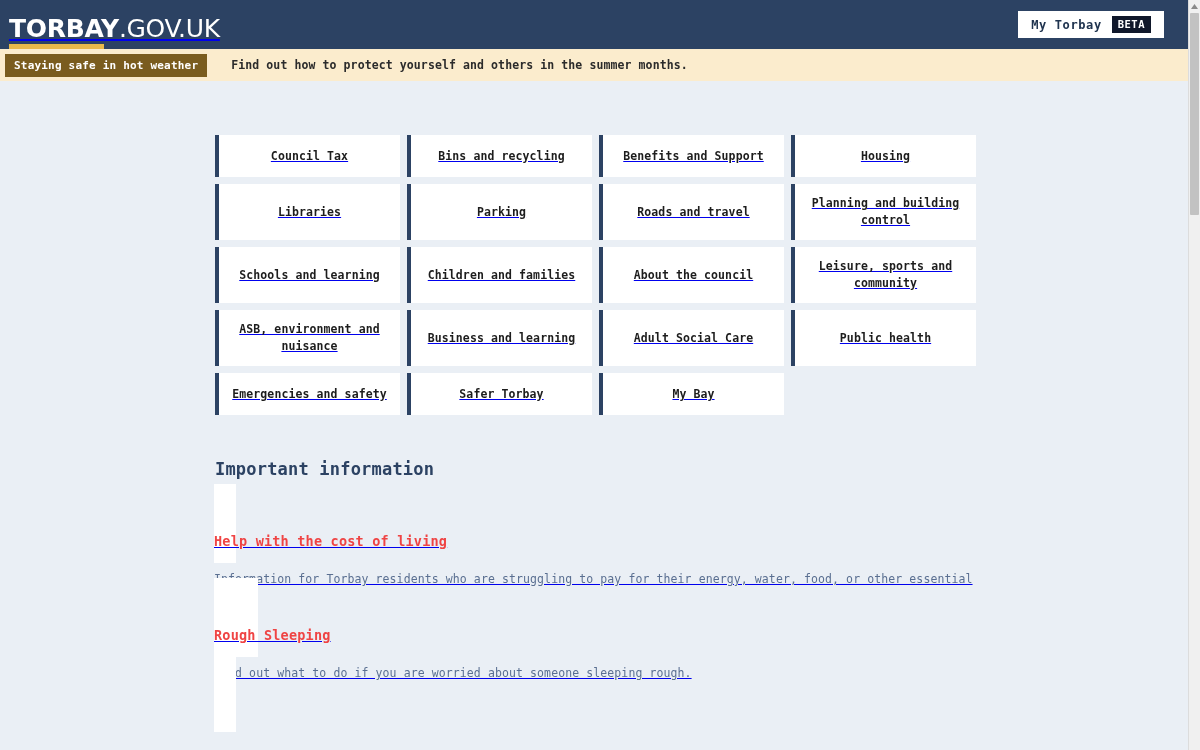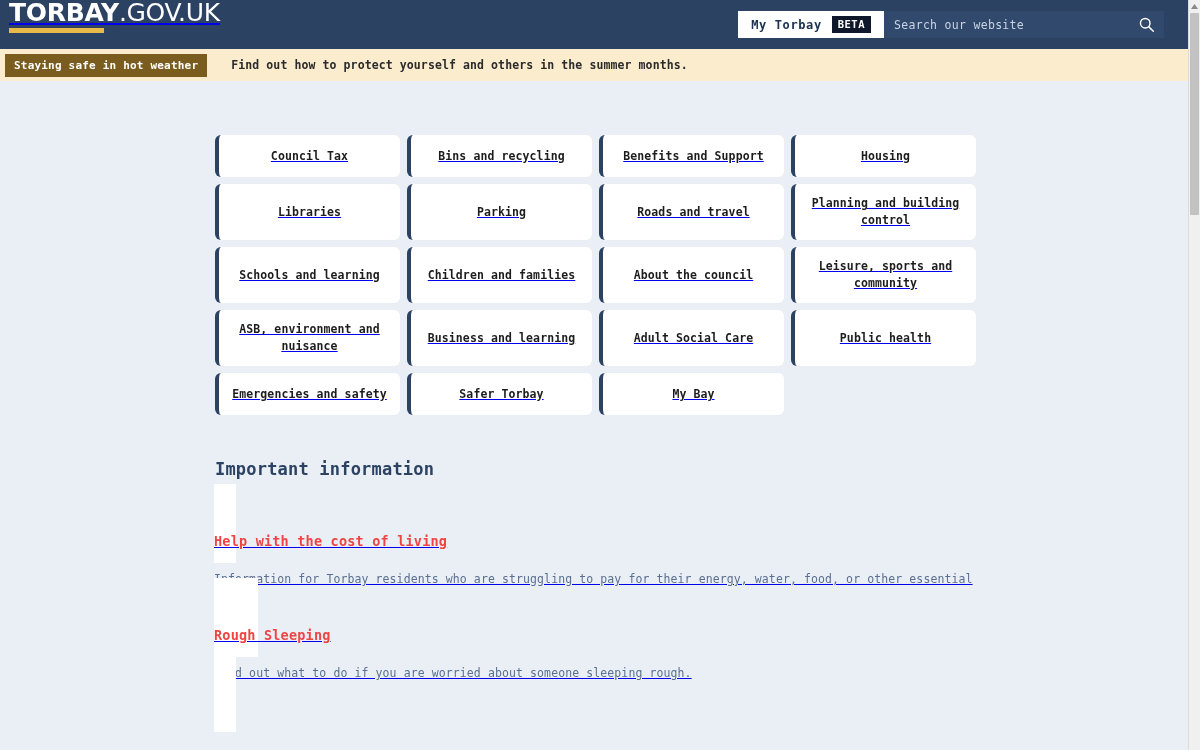--- a/index.html
+++ b/index.html
@@ -27,21 +27,21 @@
     width: 1188px;
     height: 750px;
     position: relative;
   }
 
   
   .site-header {
     height: 49px;
     background: #2c4263;
     display: flex;
-    align-items: flex-start;
+    align-items: flex-end;
     position: relative;
   }
 
   .brand {
     margin-left: 9px;
     display: inline-block;
     line-height: 1;
   }
   .brand-text {
     font-family: "DejaVu Sans", "Liberation Sans", sans-serif;
@@ -174,21 +174,20 @@
   .nav-card {
     background: #ffffff;
     border-left: 4px solid #2c4263;
     min-height: 42px;
     display: flex;
     align-items: center;
     justify-content: center;
     text-align: center;
     padding: 8px 10px;
     cursor: pointer;
-    border-radius: 6px;
   }
   .nav-card.tall { min-height: 56px; }
   .nav-card-label {
     font-size: 11.5px;
     font-weight: bold;
     color: #1d1d1d;
     line-height: 1.45;
     letter-spacing: 0.1px;
   }
 
@@ -268,29 +267,20 @@
         <span class="brand-text"><span class="b1">TORBAY</span><span class="b2">.GOV.UK</span></span>
         <span class="brand-rule"></span>
       </a>
 
       <div class="header-right">
         <button class="mytorbay-btn">
           <span class="mytorbay-label">My Torbay</span>
           <span class="beta-badge">BETA</span>
         </button>
 
-        <div class="search-wrap">
-          <input class="search-input" type="text" placeholder="Search our website" style="">
-          <button class="search-btn">
-            <svg width="17" height="17" viewBox="0 0 20 20" fill="none">
-              <circle cx="8.5" cy="8.5" r="5.6" stroke="#ffffff" stroke-width="1.7"></circle>
-              <line x1="12.8" y1="12.8" x2="18" y2="18" stroke="#ffffff" stroke-width="1.7" stroke-linecap="round"></line>
-            </svg>
-          </button>
-        </div>
       </div>
     </header>
 
     <div class="alert-banner">
       <span class="alert-badge">Staying safe in hot weather</span>
       <span class="alert-text">Find out how to protect yourself and others in the summer months.</span>
     </div>
 
     <main class="main">
 

